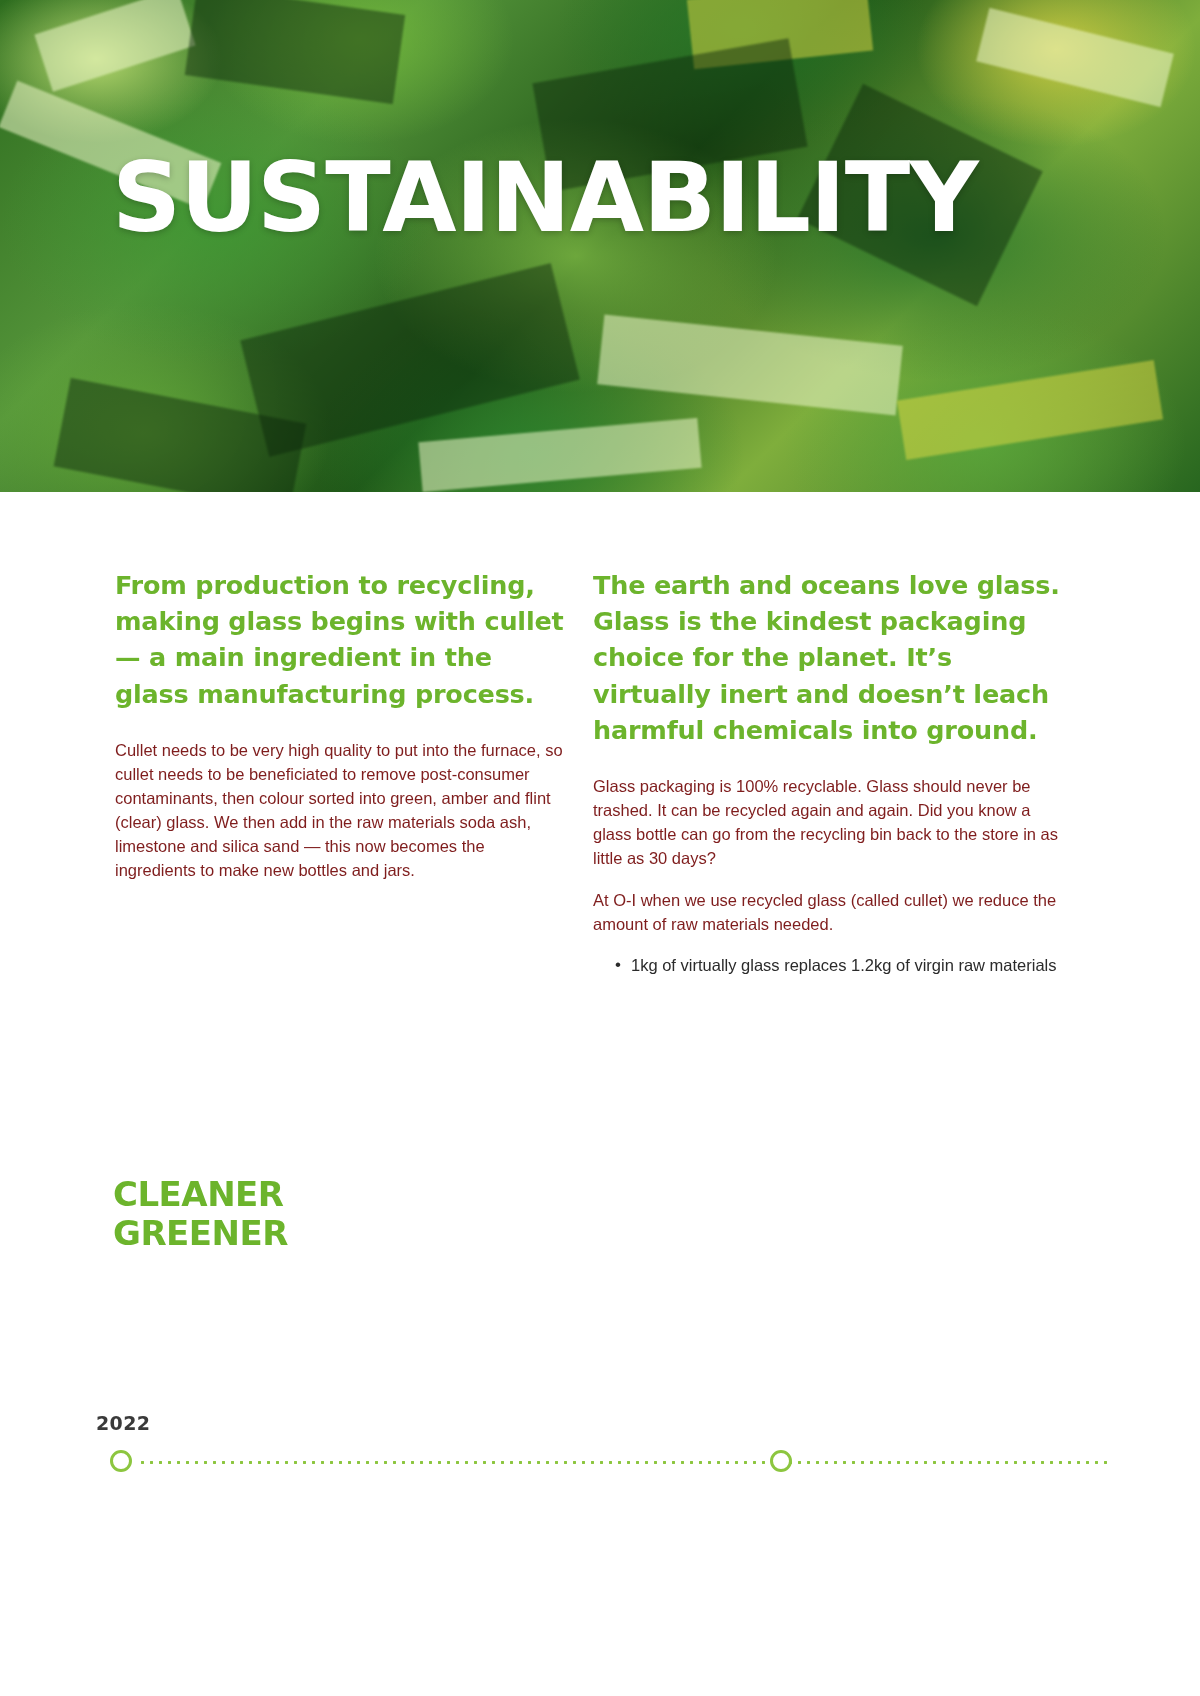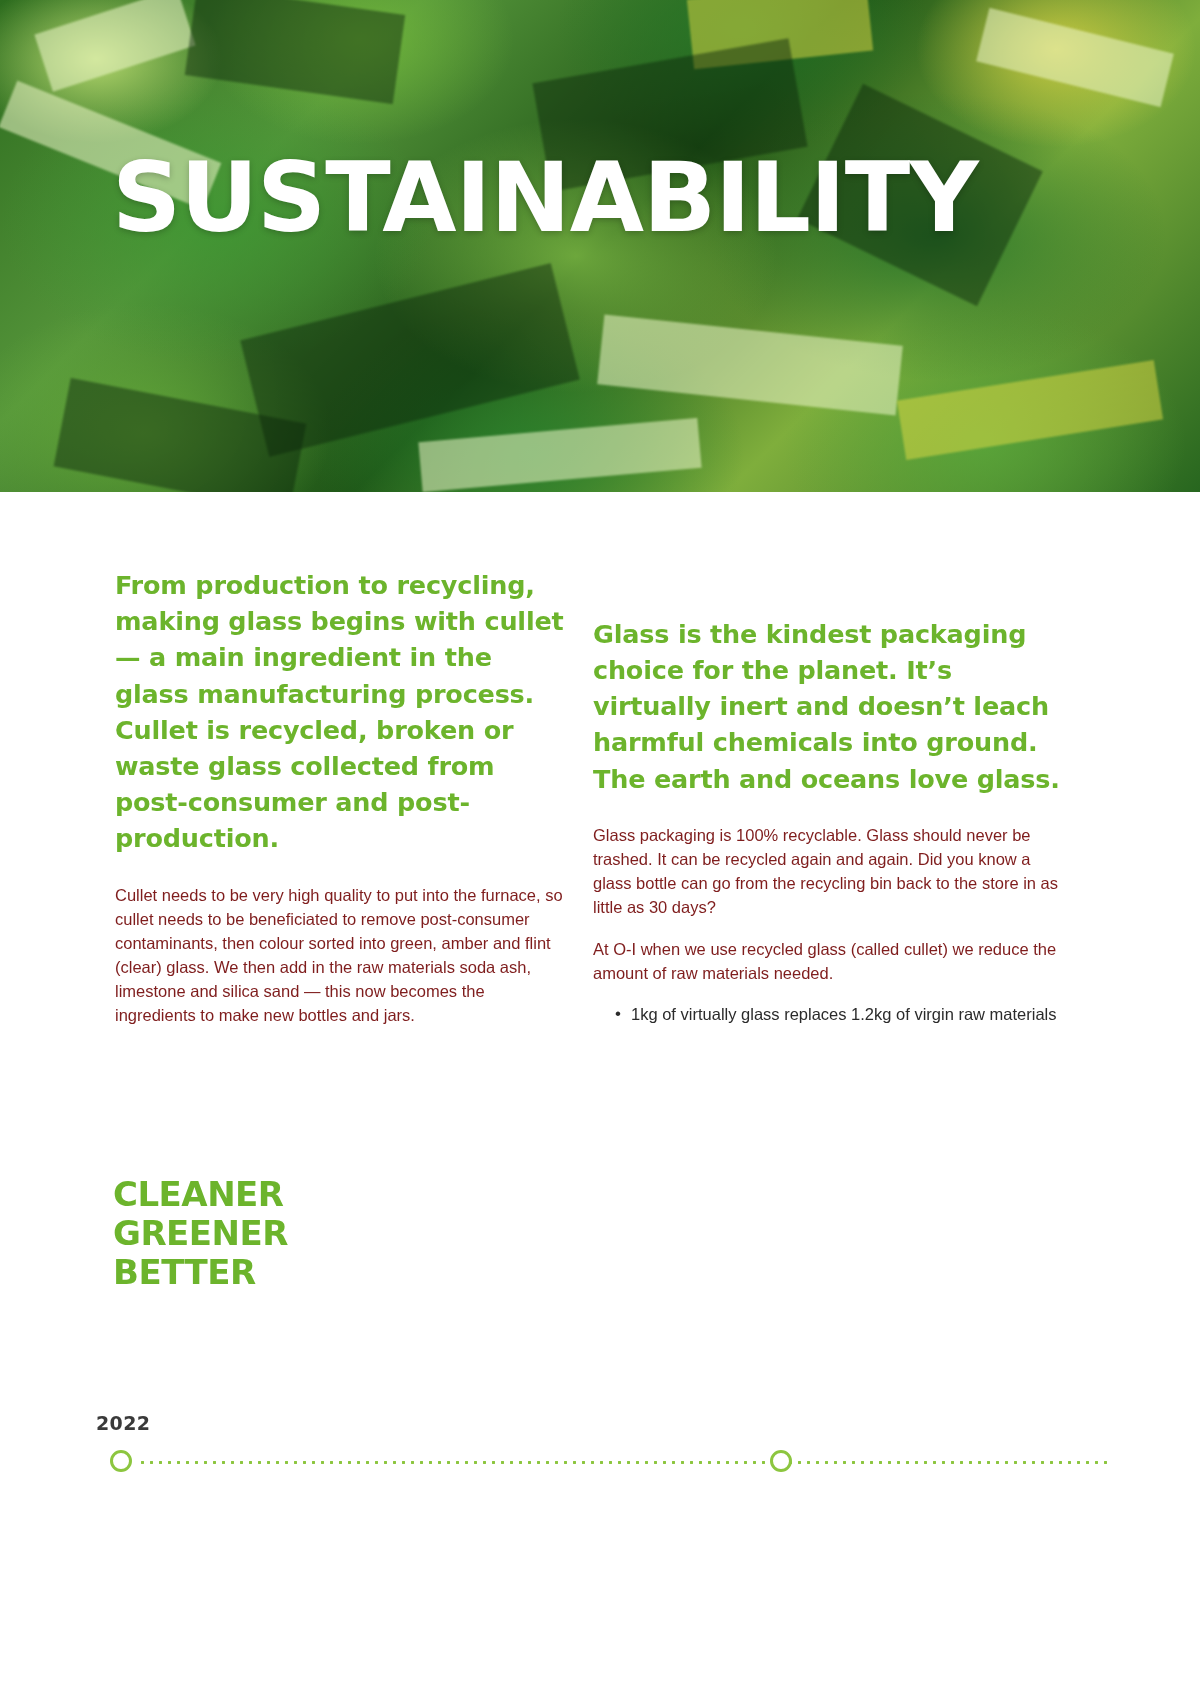--- a/index.html
+++ b/index.html
@@ -70,21 +70,20 @@
     position: absolute;
     top: 492px;
     left: 0;
     width: 1200px;
   }
   .columns {
     display: flex;
     gap: 28px;
     padding: 75px 110px 0 115px;
     box-sizing: border-box;
-    align-items: flex-end;
   }
   .col { width: 450px; }
   .col.right { width: 470px; }
 
   .lede {
     color: #6cb42c;
     font-family: "DejaVu Sans", sans-serif;
     font-weight: bold;
     font-size: 25.5px;
     line-height: 1.42;
@@ -199,44 +198,42 @@
   </div>
   <div class="hero-title">SUSTAINABILITY</div>
 </div>
 
 <div class="content">
   <div class="columns">
 
     <div class="col left">
       <div class="lede">
         <p>From production to recycling, making glass begins with cullet — a main ingredient in the glass manufacturing process.</p>
-        <p>Cullet is recycled, broken or waste glass collected from post-consumer and post-production.</p>
       </div>
       <p class="body-text">Cullet needs to be very high quality to put into the furnace, so cullet needs to be beneficiated to remove post-consumer contaminants, then colour sorted into green, amber and flint (clear) glass.  We then add in the raw materials soda ash, limestone and silica sand — this now becomes the ingredients to make new bottles and jars.</p>
     </div>
 
     <div class="col right">
       <div class="lede">
+        <p>The earth and oceans love glass.</p>
         <p>Glass is the kindest packaging choice for the planet. It’s virtually inert and doesn’t leach harmful chemicals into ground.</p>
-        <p>The earth and oceans love glass.</p>
       </div>
       <p class="body-text">Glass packaging is 100% recyclable. Glass should never be trashed. It can be recycled again and again. Did you know a glass bottle can go from the recycling bin back to the store in as little as 30 days?</p>
       <p class="body-text">At O-I when we use recycled glass (called cullet) we reduce the amount of raw materials needed.</p>
       <ul class="bullets">
         <li>1kg of virtually glass replaces 1.2kg of virgin raw materials</li>
       </ul>
     </div>
 
   </div>
 </div>
 
 <div class="slogan">
   <div>CLEANER</div>
   <div>GREENER</div>
-  <div>BETTER</div>
 </div>
 
 <div class="footer-year">2022</div>
 <div class="footer-rule">
   <div class="dots"></div>
   <div class="circle start"></div>
   <div class="circle mid"></div>
 </div>
 
 </body></html>

